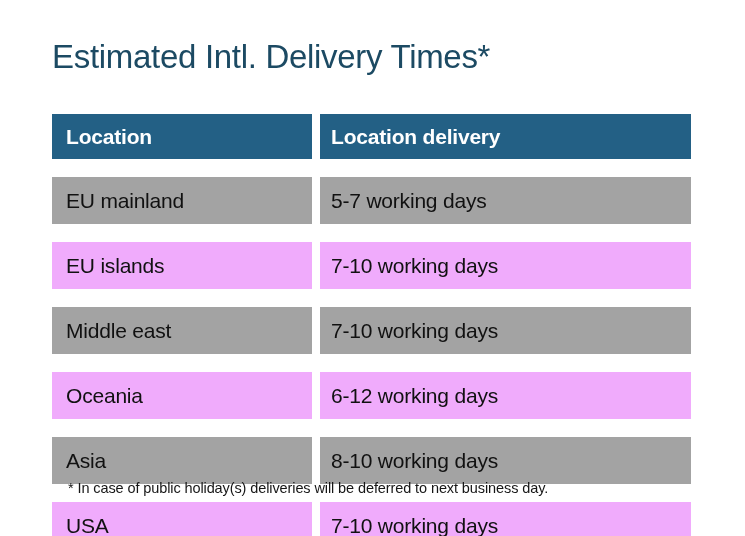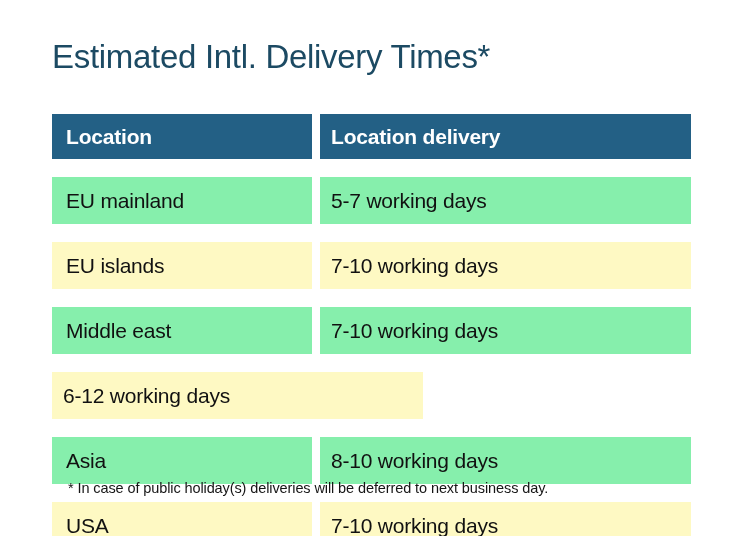--- a/index.html
+++ b/index.html
@@ -62,22 +62,22 @@
     font-weight: 700;
     letter-spacing: -0.2px;
   }
   .row.body .cell {
     height: 47px;
     font-size: 21px;
     font-weight: 400;
     color: #111111;
     letter-spacing: -0.2px;
   }
-  .row.body.odd .cell { background: #86efac; }
-  .row.body.even .cell { background: #fef9c3; }
+  .row.body.odd .cell { background: #a3a3a3; }
+  .row.body.even .cell { background: #f0abfc; }
   .footnote {
     position: absolute;
     left: 68px;
     top: 480px;
     font-size: 14.5px;
     font-weight: 400;
     color: #151515;
     letter-spacing: -0.1px;
     white-space: nowrap;
   }
@@ -105,20 +105,21 @@
       <div class="cell c1">EU islands</div>
       <div class="cell c2">7-10 working days</div>
     </div>
 
     <div class="row body odd">
       <div class="cell c1">Middle east</div>
       <div class="cell c2">7-10 working days</div>
     </div>
 
     <div class="row body even">
+      <div class="cell c1">Oceania</div>
       <div class="cell c2">6-12 working days</div>
     </div>
 
     <div class="row body odd">
       <div class="cell c1">Asia</div>
       <div class="cell c2">8-10 working days</div>
     </div>
 
     <div class="row body even">
       <div class="cell c1">USA</div>

